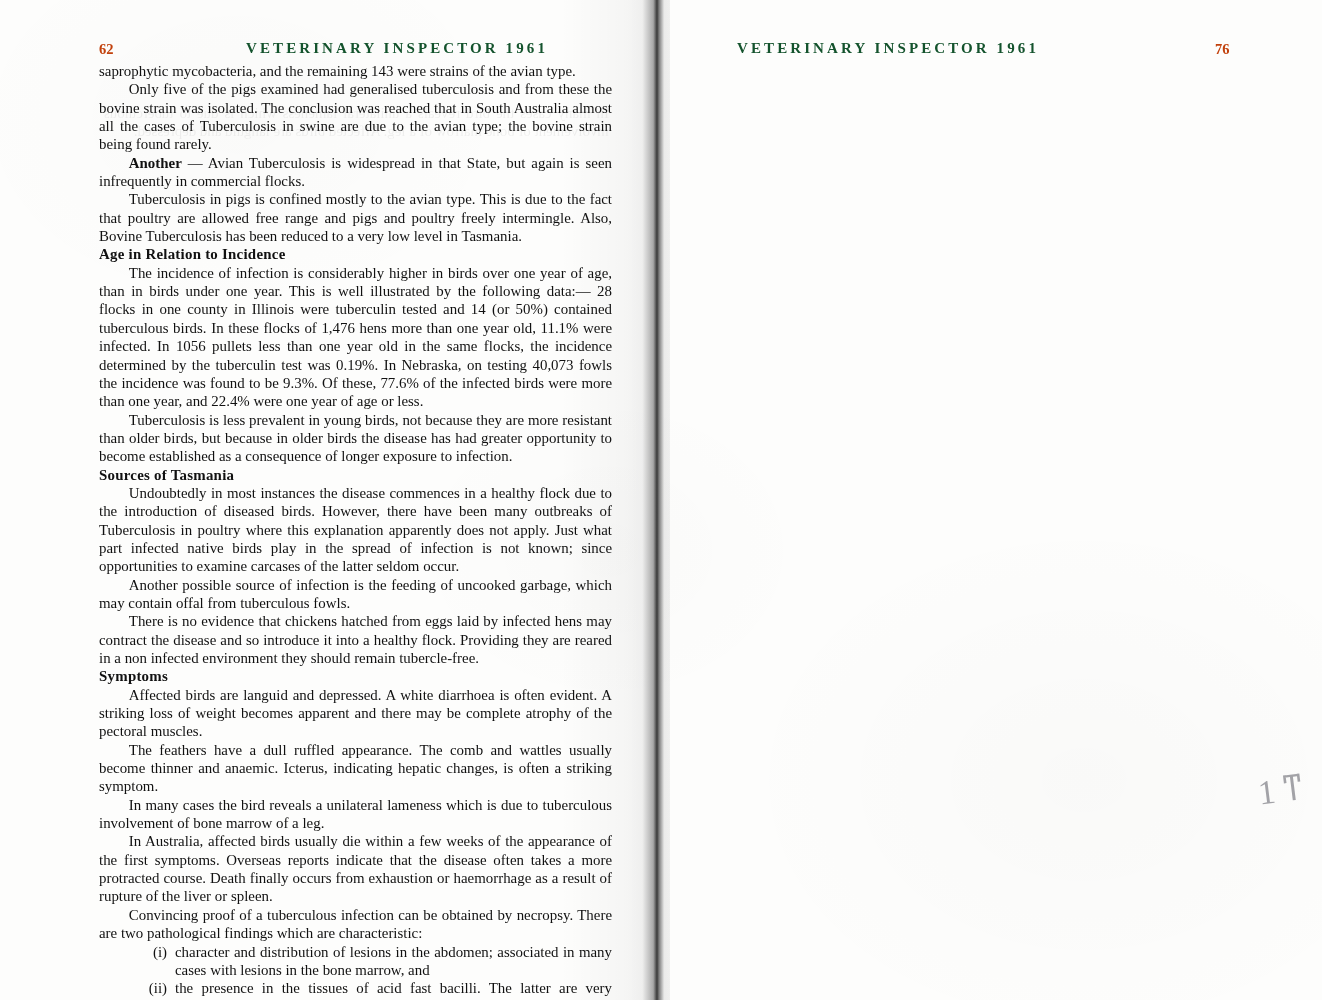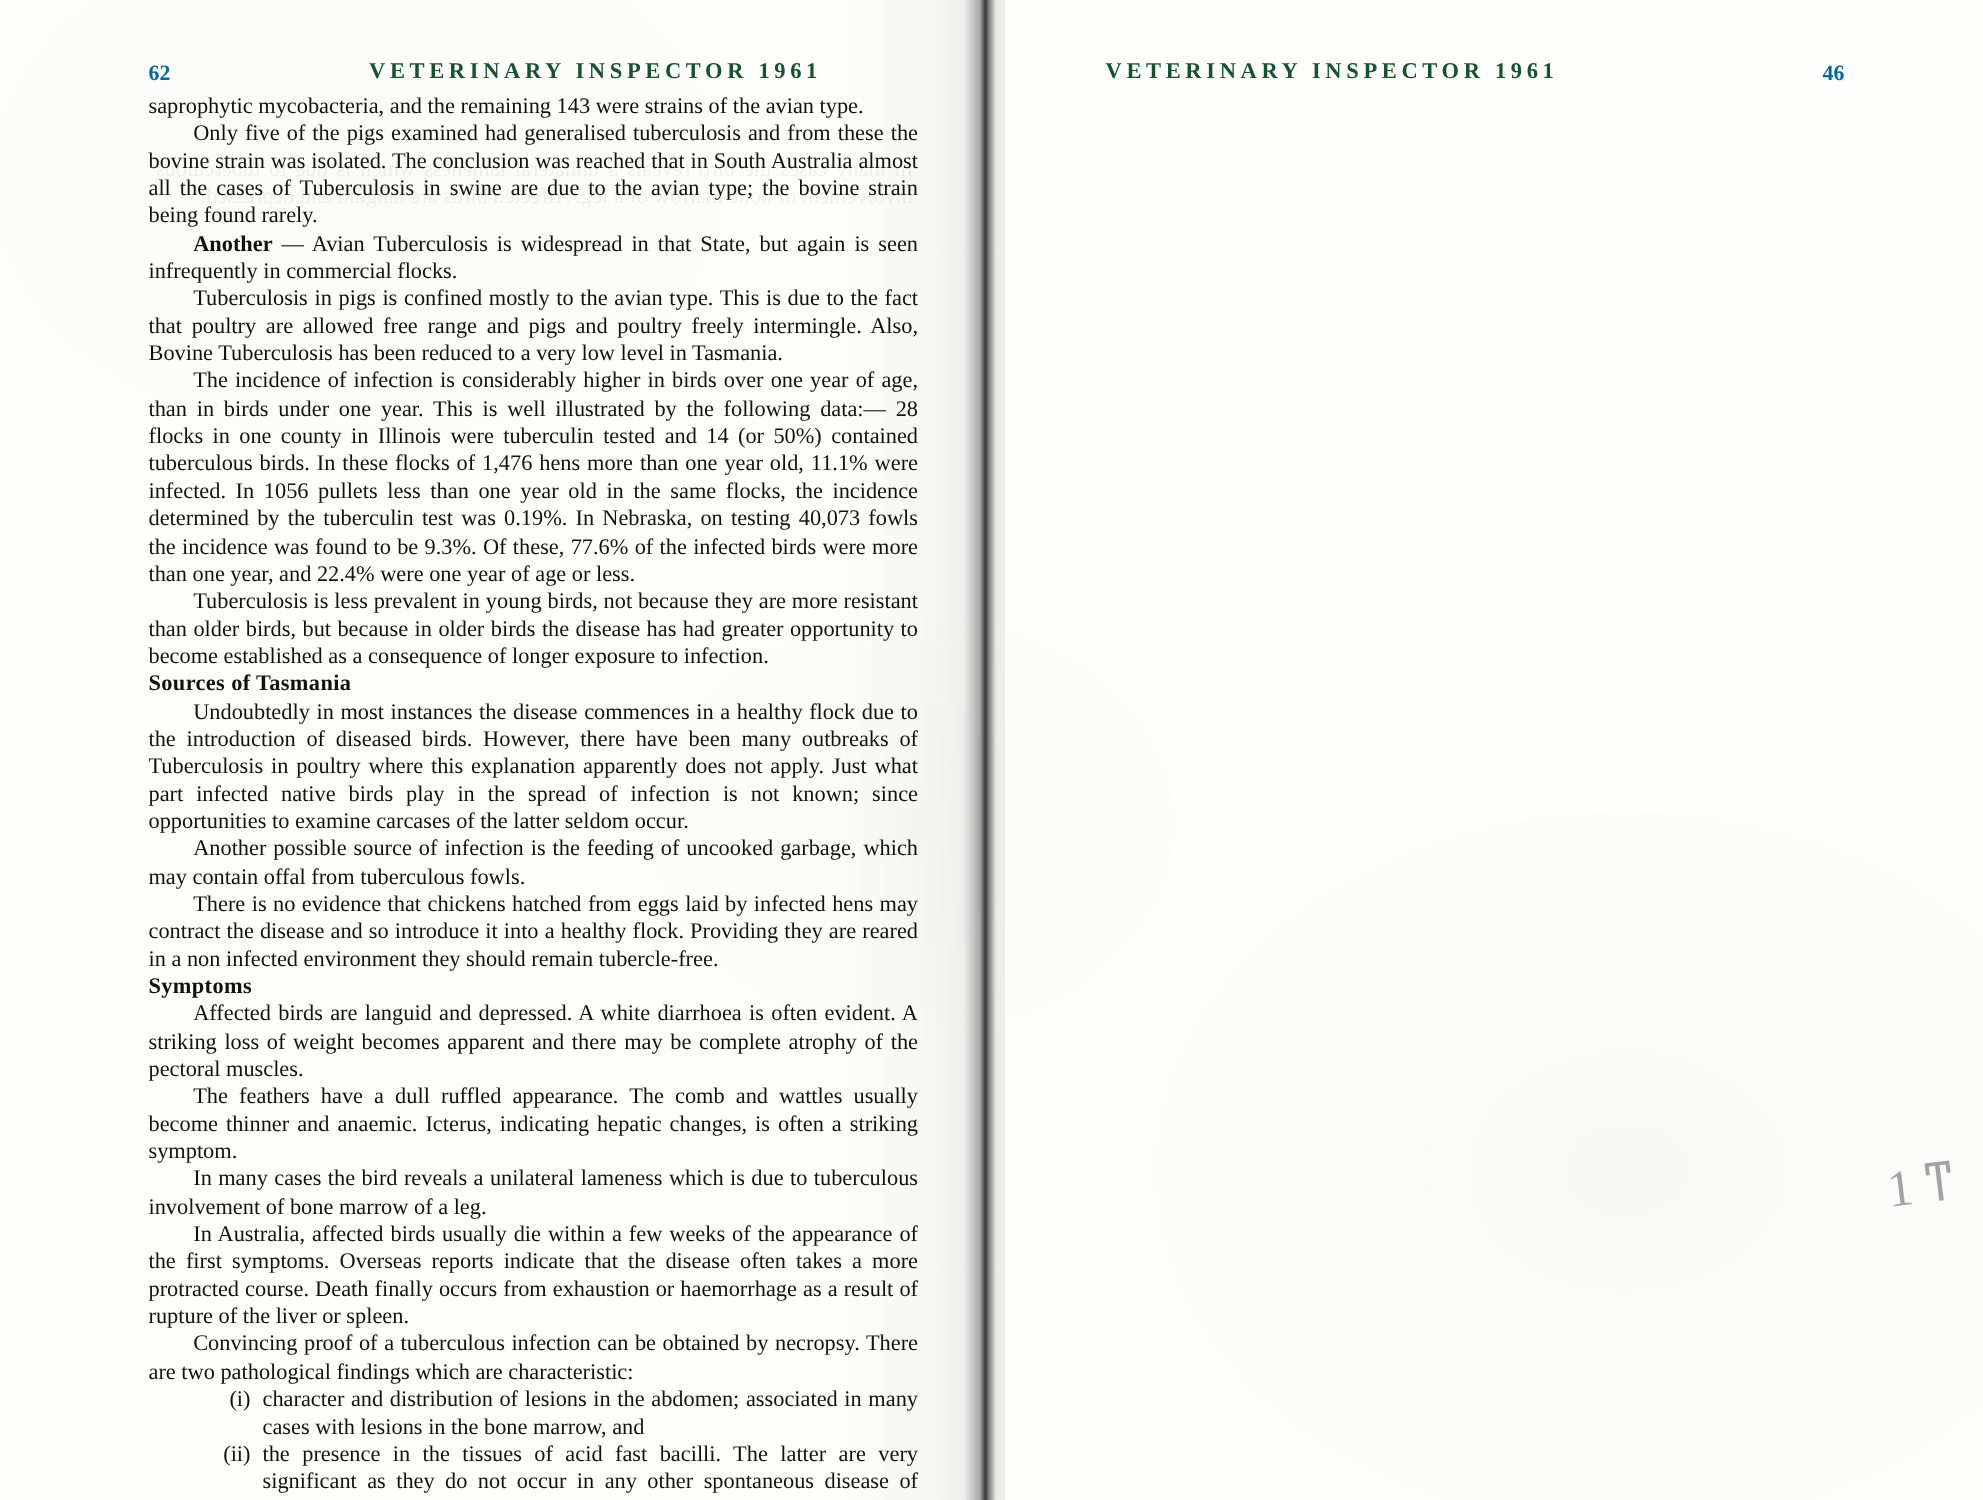--- a/index.html
+++ b/index.html
@@ -70,21 +70,21 @@
   }
   .runhead .title {
     letter-spacing: 3.1px;
     white-space: nowrap;
   }
   .folio {
     position: absolute;
     top: 41px;
     font-weight: bold;
     font-size: 14.5px;
-    color: #0369a1;
+    color: #c2410c;
   }
   
   .lp-folio  { left: 99px; }
   .lp-title  { left: 246px; }
   
   .rp-title  { left: 75px; }
   .rp-folio  { left: 553px; }
 
   .col {
     position: absolute;
@@ -172,20 +172,21 @@
       <span class="title">VETERINARY INSPECTOR 1961</span>
     </div>
 
     <div class="ghost ghost-l">In many cases the bird reveals a unilateral lameness which is due to tuberculous involvement of bone marrow of a leg. Affected birds are languid and depressed.</div>
 
     <div class="col col-left" id="col-left">
         <p class="noindent">saprophytic mycobacteria, and the remaining 143 were strains of the avian type.</p>
         <p>Only five of the pigs examined had generalised tuberculosis and from these the bovine strain was isolated. The conclusion was reached that in South Australia almost all the cases of Tuberculosis in swine are due to the avian type; the bovine strain being found rarely.</p>
         <p><span class="lead">Another</span> — Avian Tuberculosis is widespread in that State, but again is seen infrequently in commercial flocks.</p>
         <p>Tuberculosis in pigs is confined mostly to the avian type. This is due to the fact that poultry are allowed free range and pigs and poultry freely intermingle. Also, Bovine Tuberculosis has been reduced to a very low level in Tasmania.</p>
+        <h4>Age in Relation to Incidence</h4>
         <p>The incidence of infection is considerably higher in birds over one year of age, than in birds under one year. This is well illustrated by the following data:— 28 flocks in one county in Illinois were tuberculin tested and 14 (or 50%) contained tuberculous birds. In these flocks of 1,476 hens more than one year old, 11.1% were infected. In 1056 pullets less than one year old in the same flocks, the incidence determined by the tuberculin test was 0.19%. In Nebraska, on testing 40,073 fowls the incidence was found to be 9.3%. Of these, 77.6% of the infected birds were more than one year, and 22.4% were one year of age or less.</p>
         <p>Tuberculosis is less prevalent in young birds, not because they are more resistant than older birds, but because in older birds the disease has had greater opportunity to become established as a consequence of longer exposure to infection.</p>
         <h4>Sources of Tasmania</h4>
         <p>Undoubtedly in most instances the disease commences in a healthy flock due to the introduction of diseased birds. However, there have been many outbreaks of Tuberculosis in poultry where this explanation apparently does not apply. Just what part infected native birds play in the spread of infection is not known; since opportunities to examine carcases of the latter seldom occur.</p>
         <p>Another possible source of infection is the feeding of uncooked garbage, which may contain offal from tuberculous fowls.</p>
         <p>There is no evidence that chickens hatched from eggs laid by infected hens may contract the disease and so introduce it into a healthy flock. Providing they are reared in a non infected environment they should remain tubercle-free.</p>
         <h4>Symptoms</h4>
         <p>Affected birds are languid and depressed. A white diarrhoea is often evident. A striking loss of weight becomes apparent and there may be complete atrophy of the pectoral muscles.</p>
         <p>The feathers have a dull ruffled appearance. The comb and wattles usually become thinner and anaemic. Icterus, indicating hepatic changes, is often a striking symptom.</p>
         <p>In many cases the bird reveals a unilateral lameness which is due to tuberculous involvement of bone marrow of a leg.</p>
@@ -197,21 +198,21 @@
         </ul>
       </div>
   </div>
 
   <div class="page page-right">
 
     <div class="runhead rp-title">
       <span class="title">VETERINARY INSPECTOR 1961</span>
     </div>
 
-    <div class="folio rp-folio">46</div>
+    <div class="folio rp-folio">76</div>
 
   </div>
 
   <div class="gutter-soft"></div>
   <div class="gutter"></div>
 
   <div class="pencil-mark">1 ͳ</div>
 
 </div>
 

